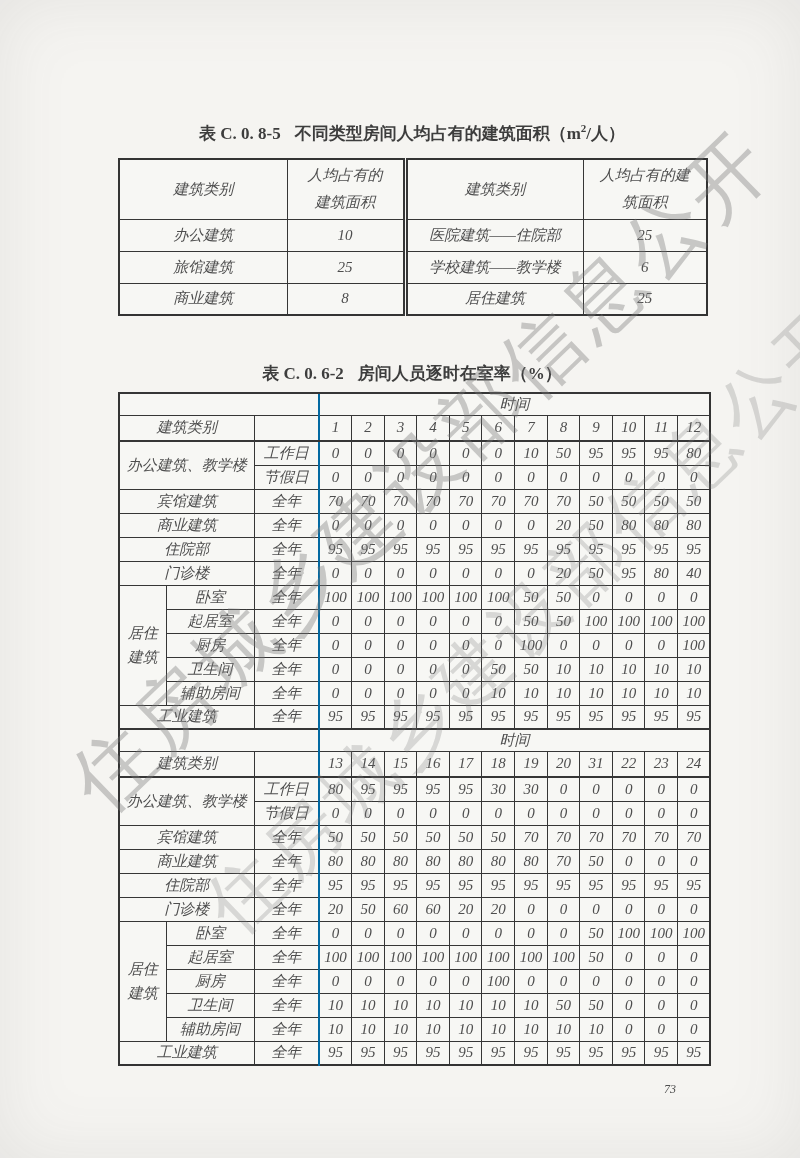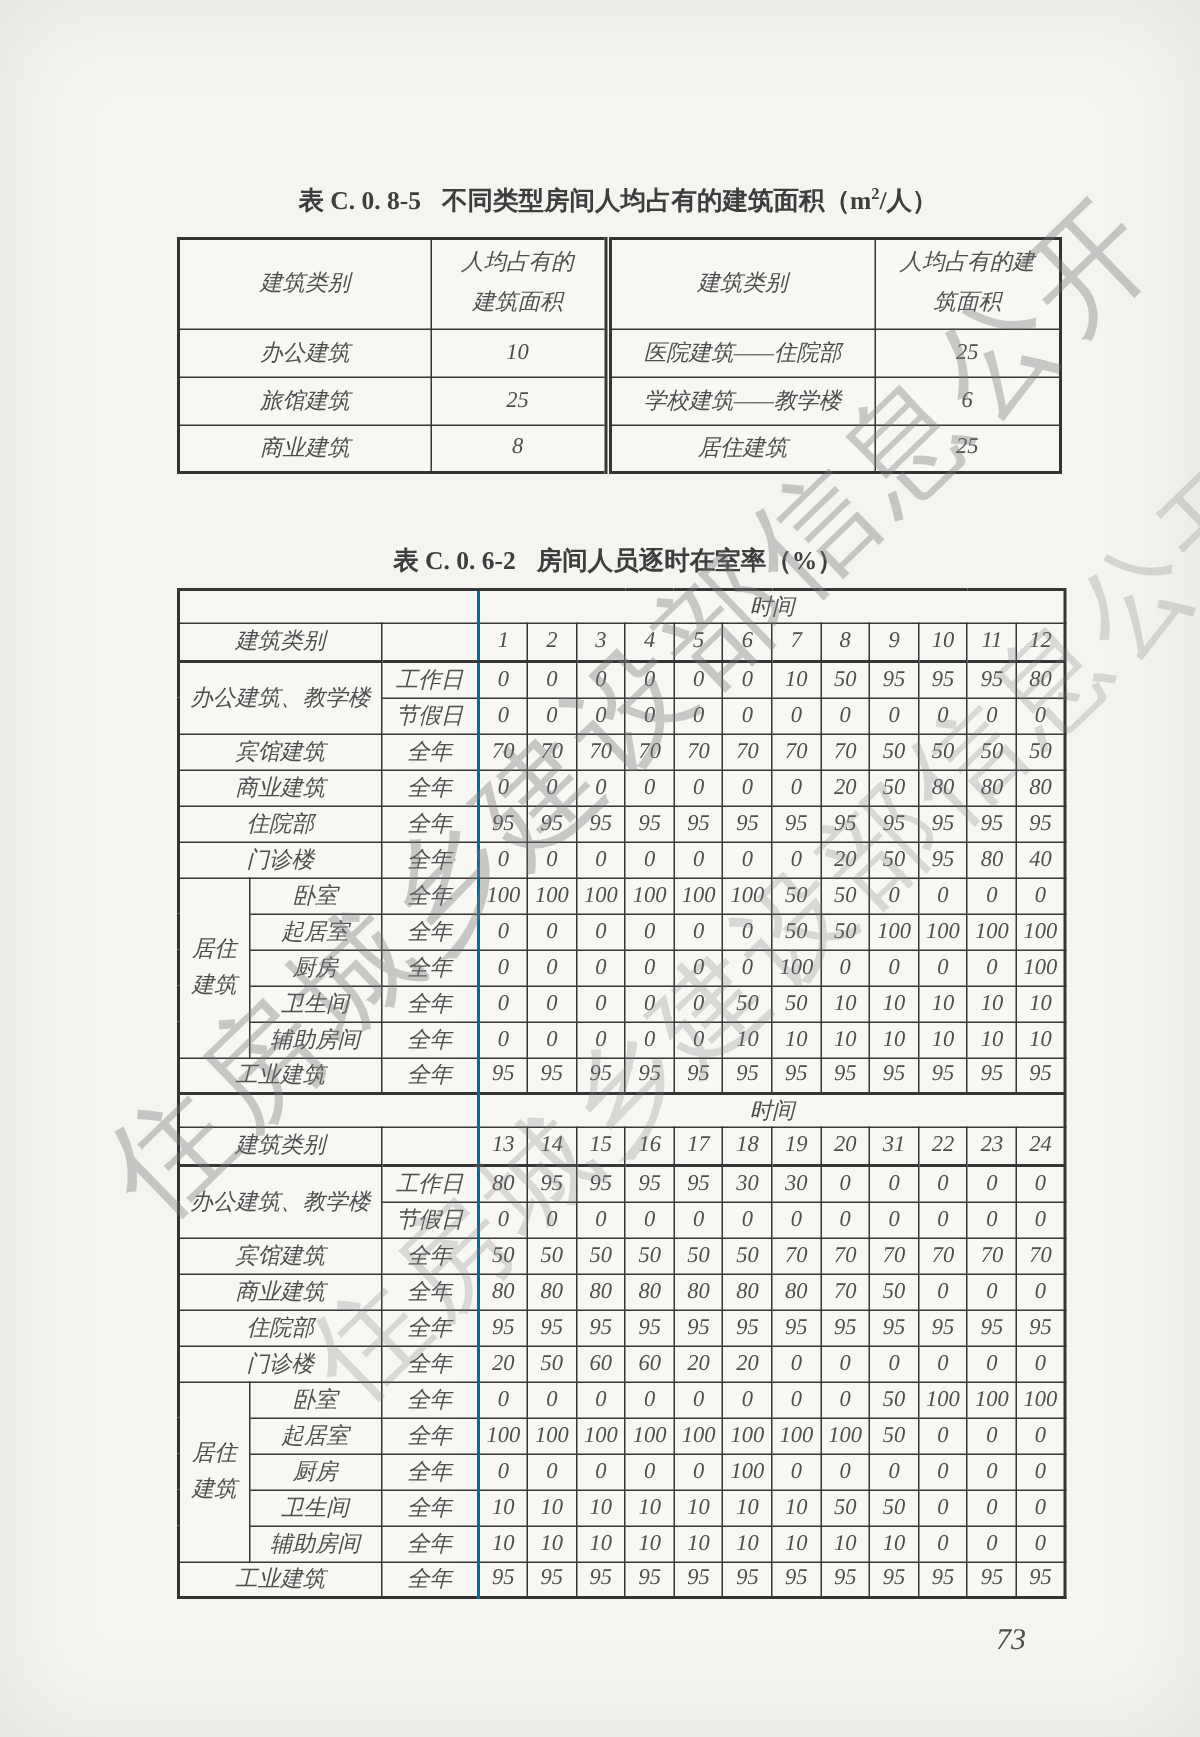--- a/index.html
+++ b/index.html
@@ -73,21 +73,21 @@
   .table2 { top: 392px; left: 118px; width: 592px; border: 2.5px solid #333; }
   .table2 tr.time-row td { height: 22px; border-top: 2.5px solid #363636; }
   .table2 tr.cat-row td  { height: 26px; border-bottom: 2px solid #363636; }
   .table2 tr.data-row td { height: 24px; }
   .table2 td.first-hour  { border-left: 2px solid #0369a1; }
   .table2 td.group { white-space: normal; line-height: 1.6; padding: 0 6px; }
 
   
   .page-number {
     position: absolute; top: 1082px; left: 664px;
-    font-style: italic; font-size: 20px; color: #4e4e4e;
+    font-style: italic; font-size: 12px; color: #4e4e4e;
     z-index: 2;
   }
 </style>
 </head>
 <body>
 
 <div class="page">
 
   <div class="watermark wm1">住房城乡建设部信息公开</div>
   <div class="watermark wm2">住房城乡建设部信息公开</div>

